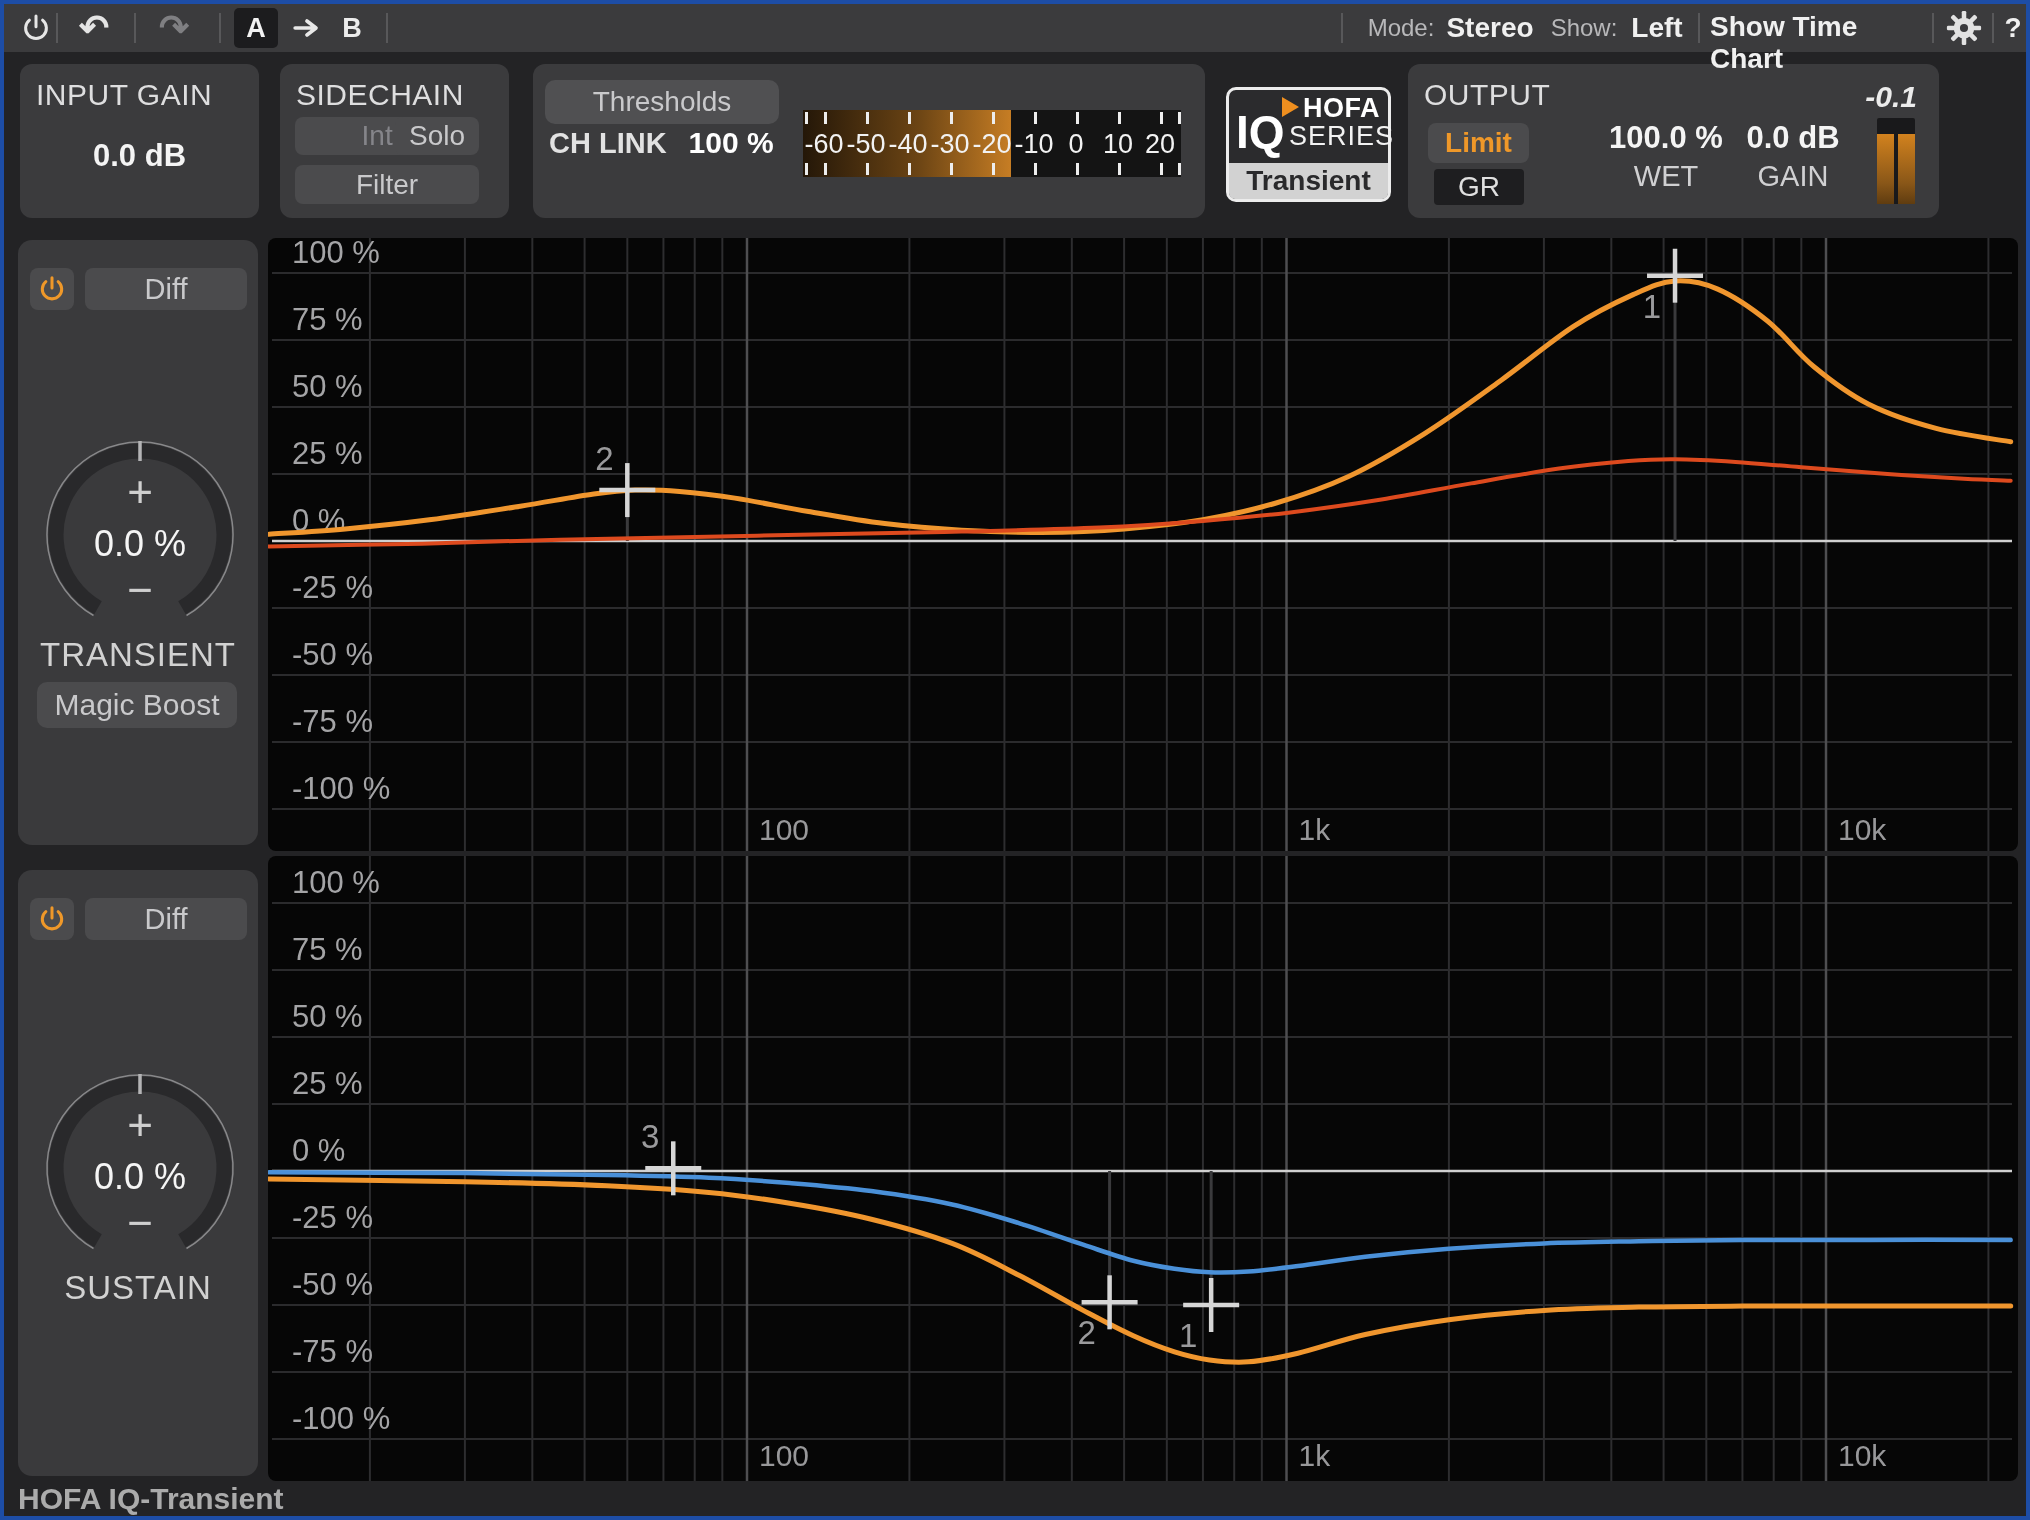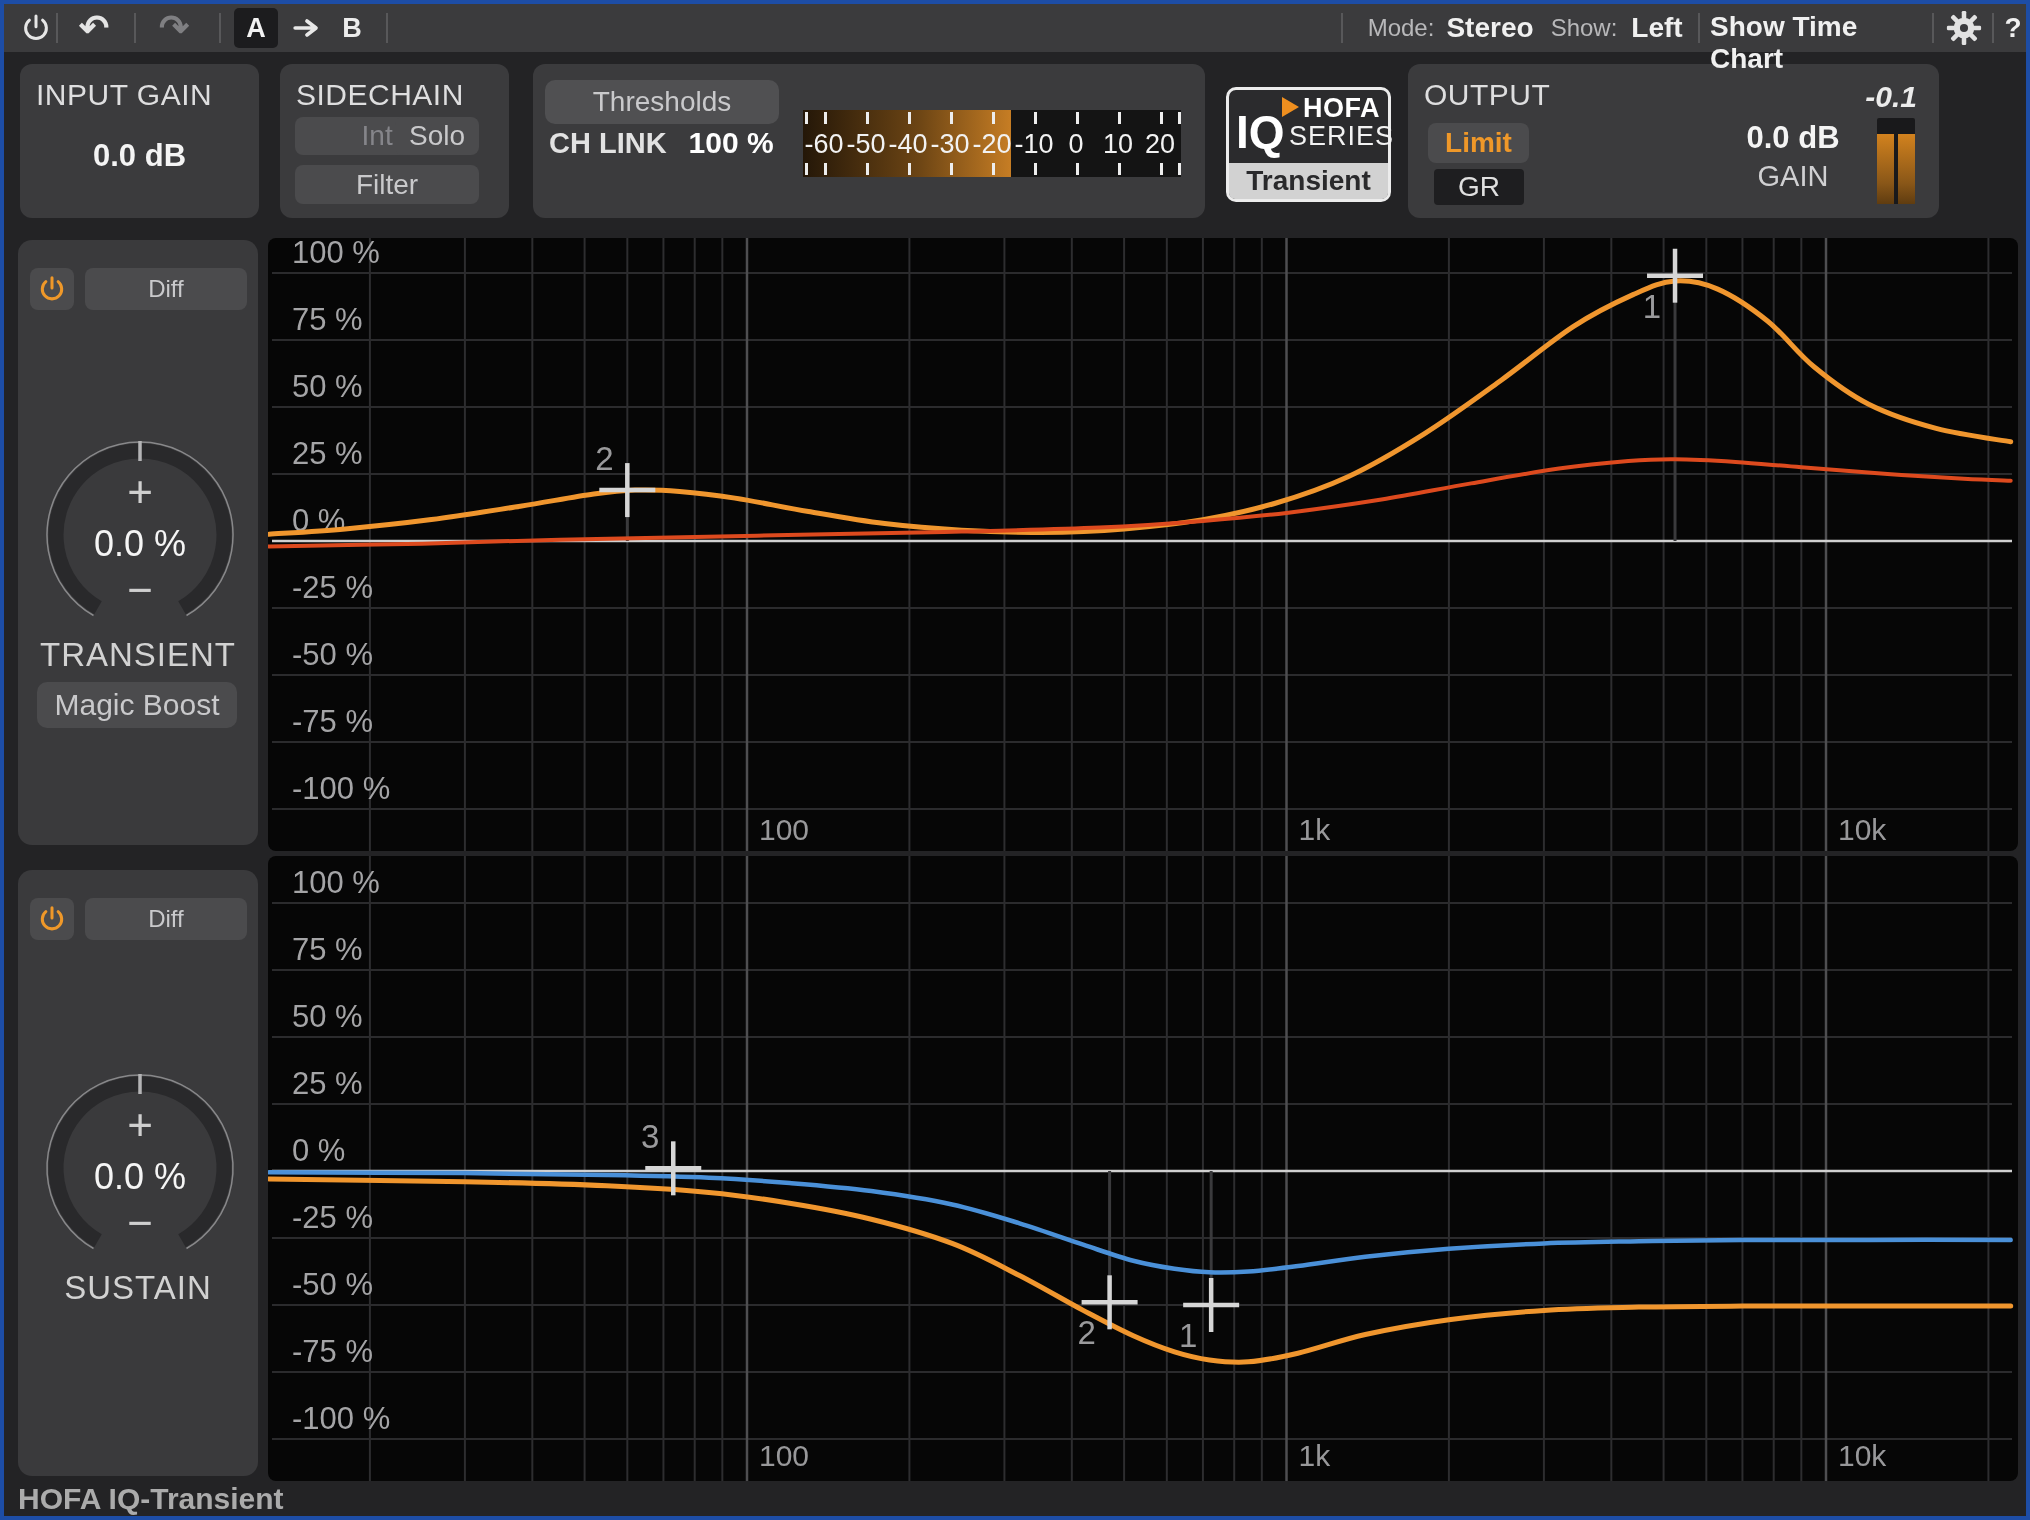--- a/index.html
+++ b/index.html
@@ -46,21 +46,21 @@
   .out-lab{color:#d0d0d2;font-size:29px;margin-top:4px;}
   #peak-readout{position:absolute;right:22px;top:16px;color:#ececec;font-size:30px;font-style:italic;font-weight:600;}
   #out-meter{position:absolute;left:469px;top:54px;width:38px;height:86px;background:#19191b;border-radius:2px;}
   .om-bar{position:absolute;top:0;bottom:0;width:17px;}
   .om-fill{position:absolute;left:0;right:0;bottom:0;background:linear-gradient(to bottom,#d2821e,#8a5718 70%,#5f3c10);}
   
   .side-panel{position:absolute;left:18px;width:240px;background:#3a3a3c;border-radius:14px;}
   .pwr-btn{position:absolute;left:12px;top:28px;width:44px;height:42px;background:#4b4b4d;border-radius:8px;
     display:flex;align-items:center;justify-content:center;}
   .diff-btn{position:absolute;left:67px;top:28px;width:162px;height:42px;background:#4b4b4d;border-radius:8px;
-    display:flex;align-items:center;justify-content:center;color:#c9c9cb;font-size:24px;}
+    display:flex;align-items:center;justify-content:center;color:#c9c9cb;font-size:29px;}
   .knob{position:absolute;left:22px;width:200px;height:200px;}
   .knob-text{position:absolute;left:0;width:200px;text-align:center;}
   .knob-pm{color:#cfcfcf;font-size:44px;font-weight:500;line-height:1;}
   .knob-val{color:#f5f5f5;font-size:36px;font-weight:500;line-height:1;}
   .knob-label{position:absolute;left:0;right:0;text-align:center;color:#d2d2d2;font-size:33px;font-weight:500;letter-spacing:1px;}
   .magic-btn{position:absolute;left:19px;top:442px;width:200px;height:46px;background:#4b4b4d;border-radius:10px;
     display:flex;align-items:center;justify-content:center;color:#c9c9cb;font-size:30px;}
   
   .chart-svg{position:absolute;left:268px;background:#060606;border-radius:8px;}
   #statusbar-label{position:absolute;left:18px;top:1482px;color:#ababab;font-size:30px;font-weight:700;}
@@ -197,20 +197,24 @@
   <div class="brand">HOFA</div>
   <div class="iq">IQ</div>
   <div class="series">SERIES</div>
   <div class="strip">Transient</div>
 </div>
 
 <div class="panel" style="left:1408px;top:64px;width:531px;height:154px;">
   <div class="panel-title">OUTPUT</div>
   <div class="btn" style="left:20px;top:59px;width:101px;height:40px;color:#ef9829;font-weight:700;">Limit</div>
   <div class="btn" style="left:26px;top:105px;width:90px;height:36px;background:#1e1e20;border-radius:4px;color:#e0e0e0;">GR</div>
+  <div class="out-group" style="left:173px;top:56px;">
+    <div class="out-val">100.0 %</div>
+    <div class="out-lab">WET</div>
+  </div>
   <div class="out-group" style="left:300px;top:56px;">
     <div class="out-val">0.0 dB</div>
     <div class="out-lab">GAIN</div>
   </div>
   <div id="peak-readout">-0.1</div>
   <div id="out-meter">
     <div class="om-bar" style="left:0;">
         <div class="om-fill out-fill" style="height: 81%;"></div>
       </div>
     <div class="om-bar" style="left:21px;">

